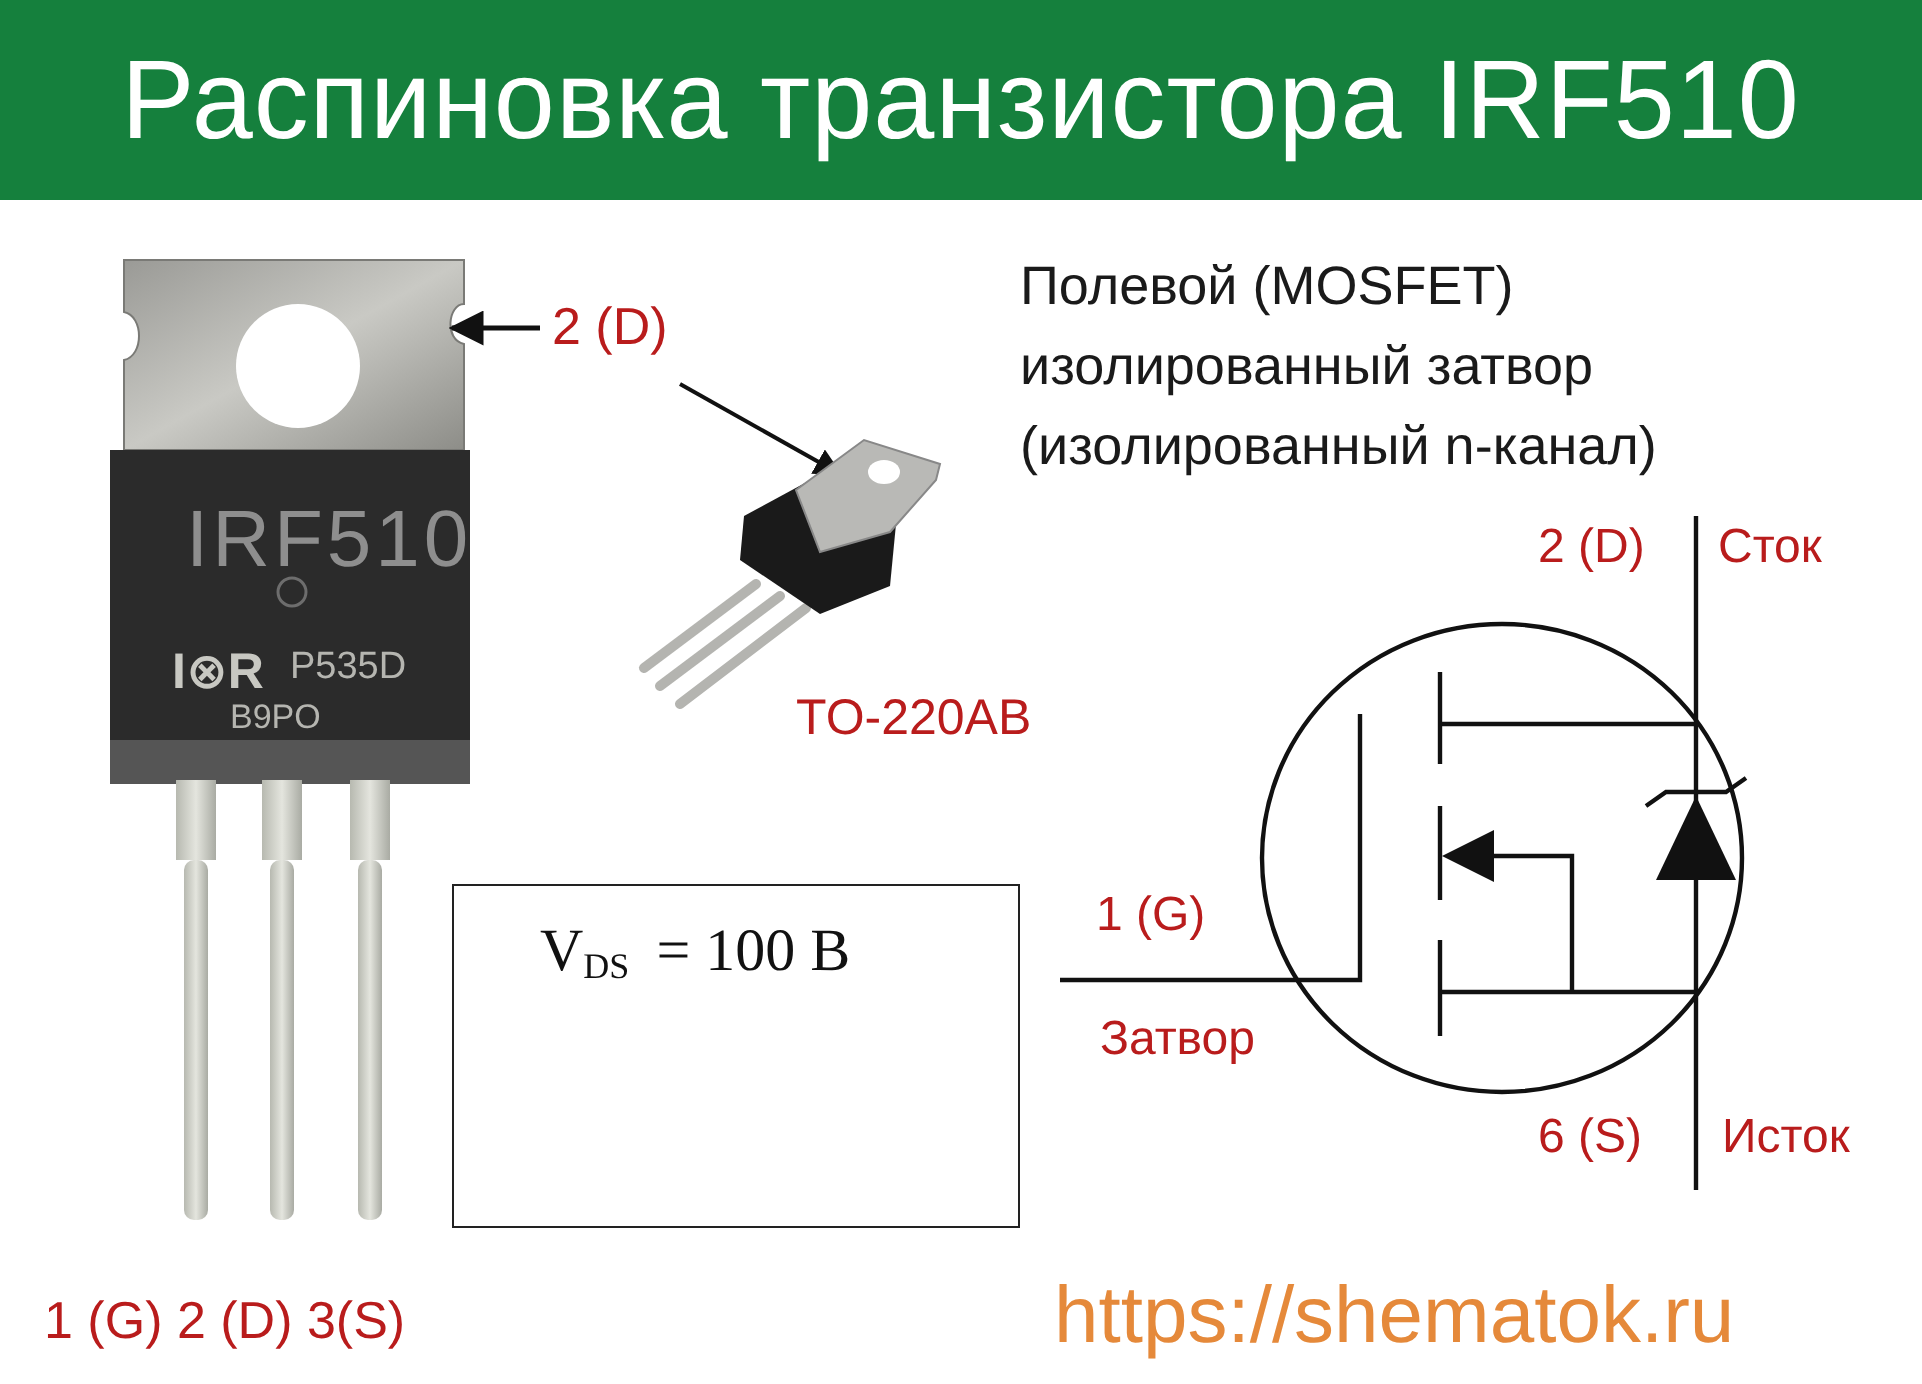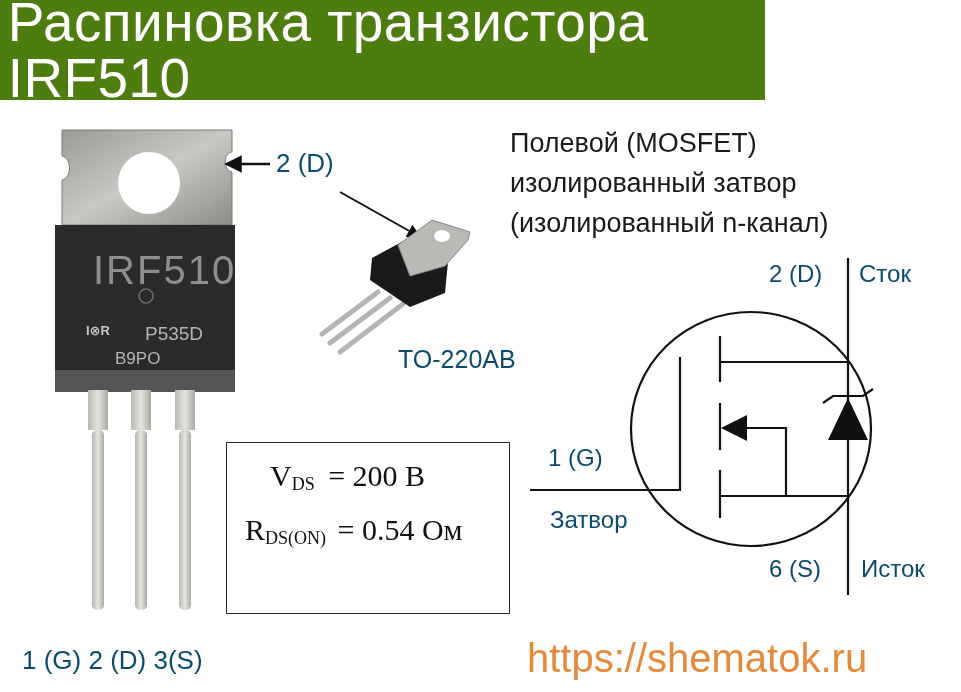--- a/index.html
+++ b/index.html
@@ -1,30 +1,30 @@
 <!DOCTYPE html>
 <html><head>
   <meta charset="utf-8">
   <style>
     html, body { margin: 0; padding: 0; }
     body {
       width: 961px; height: 692px; background: #ffffff; position: relative; overflow: hidden;
       font-family: "Liberation Sans", "DejaVu Sans", sans-serif; color: #1a1a1a;
     }
     .banner {
-      position: absolute; left: 0; top: 0; width: 765px; height: 100px;
-      background: #4d7c0f;
+      position: absolute; left: 0; top: 0; width: 961px; height: 100px;
+      background: #15803d;
       display: flex; align-items: center; justify-content: center;
     }
     .banner-title {
       color: #ffffff; font-size: 56px; letter-spacing: 0.5px; line-height: 1;
       transform: scaleX(0.98);
     }
     .abs { position: absolute; }
-    .lbl { font-size: 24px; line-height: 1; white-space: nowrap; color: #0c4a6e; }
+    .lbl { font-size: 24px; line-height: 1; white-space: nowrap; color: #b91c1c; }
     .subtitle { position: absolute; left: 510px; width: 450px; text-align: left; font-size: 27px; line-height: 1; color: #1a1a1a; }
     .params-box {
       position: absolute; left: 226px; top: 442px; width: 284px; height: 172px;
       border: 1.5px solid #222; box-sizing: border-box;
       font-family: "Liberation Serif", "DejaVu Serif", serif; color: #111;
     }
     .param { position: absolute; font-size: 30px; line-height: 1; white-space: nowrap; }
     .param sub { font-size: 18px; vertical-align: -4px; }
     .url {
       position: absolute; left: 527px; top: 638px; font-size: 40px; color: #e5893a;
@@ -111,21 +111,21 @@
 
     <polyline points="823,403 833,396 863,396 873,389"></polyline>
   </g>
 
   <path d="M721,428 L747,415 L747,441 Z" fill="#111"></path>
 
   <path d="M848,398 L828,440 L868,440 Z" fill="#111"></path>
 </svg>
 
 <div class="abs" style="left:93px;top:250px;font-size:40px;color:#8e8e8e;letter-spacing:2px;line-height:1;">IRF510</div>
-<div class="abs" style="left:86px;top:324px;font-size:13px;color:#c8c8c2;font-weight:bold;line-height:1;">I⊗R</div>
+<div class="abs" style="left:86px;top:324px;font-size:25px;color:#c8c8c2;font-weight:bold;line-height:1;">I⊗R</div>
 <div class="abs" style="left:145px;top:324px;font-size:19px;color:#b5b5b0;line-height:1;">P535D</div>
 <div class="abs" style="left:115px;top:350px;font-size:17px;color:#b5b5b0;line-height:1;">B9PO</div>
 
 <div class="abs lbl" style="left:276px;top:150px;font-size:26px;">2 (D)</div>
 <div class="abs lbl" style="left:22px;top:647px;font-size:26px;">1 (G) 2 (D) 3(S)</div>
 <div class="abs lbl" style="left:398px;top:347px;font-size:25px;">TO-220AB</div>
 
 <div class="subtitle" style="top:130px;">Полевой (MOSFET)</div>
 <div class="subtitle" style="top:170px;">изолированный затвор</div>
 <div class="subtitle" style="top:210px;">(изолированный n-канал)</div>
@@ -133,21 +133,17 @@
 <div class="abs lbl" style="left:769px;top:262px;">2 (D)</div>
 <div class="abs lbl" style="left:859px;top:262px;">Сток</div>
 <div class="abs lbl" style="left:548px;top:446px;">1 (G)</div>
 <div class="abs lbl" style="left:550px;top:508px;">Затвор</div>
 <div class="abs lbl" style="left:769px;top:557px;">6 (S)</div>
 <div class="abs lbl" style="left:861px;top:557px;">Исток</div>
 
 <div class="params-box">
   <div class="param" style="left:43px;top:18px;">
     <span>V</span><sub>DS</sub>
-    <span style="margin-left:6px;">= 200 В</span>
-  </div>
-  <div class="param" style="left:18px;top:72px;">
-    <span>R</span><sub>DS(ON)</sub>
-    <span style="margin-left:4px;">= 0.54 Ом</span>
+    <span style="margin-left:6px;">= 100 В</span>
   </div>
 </div>
 
 <div class="url">https://shematok.ru</div>
 
 </body></html>

